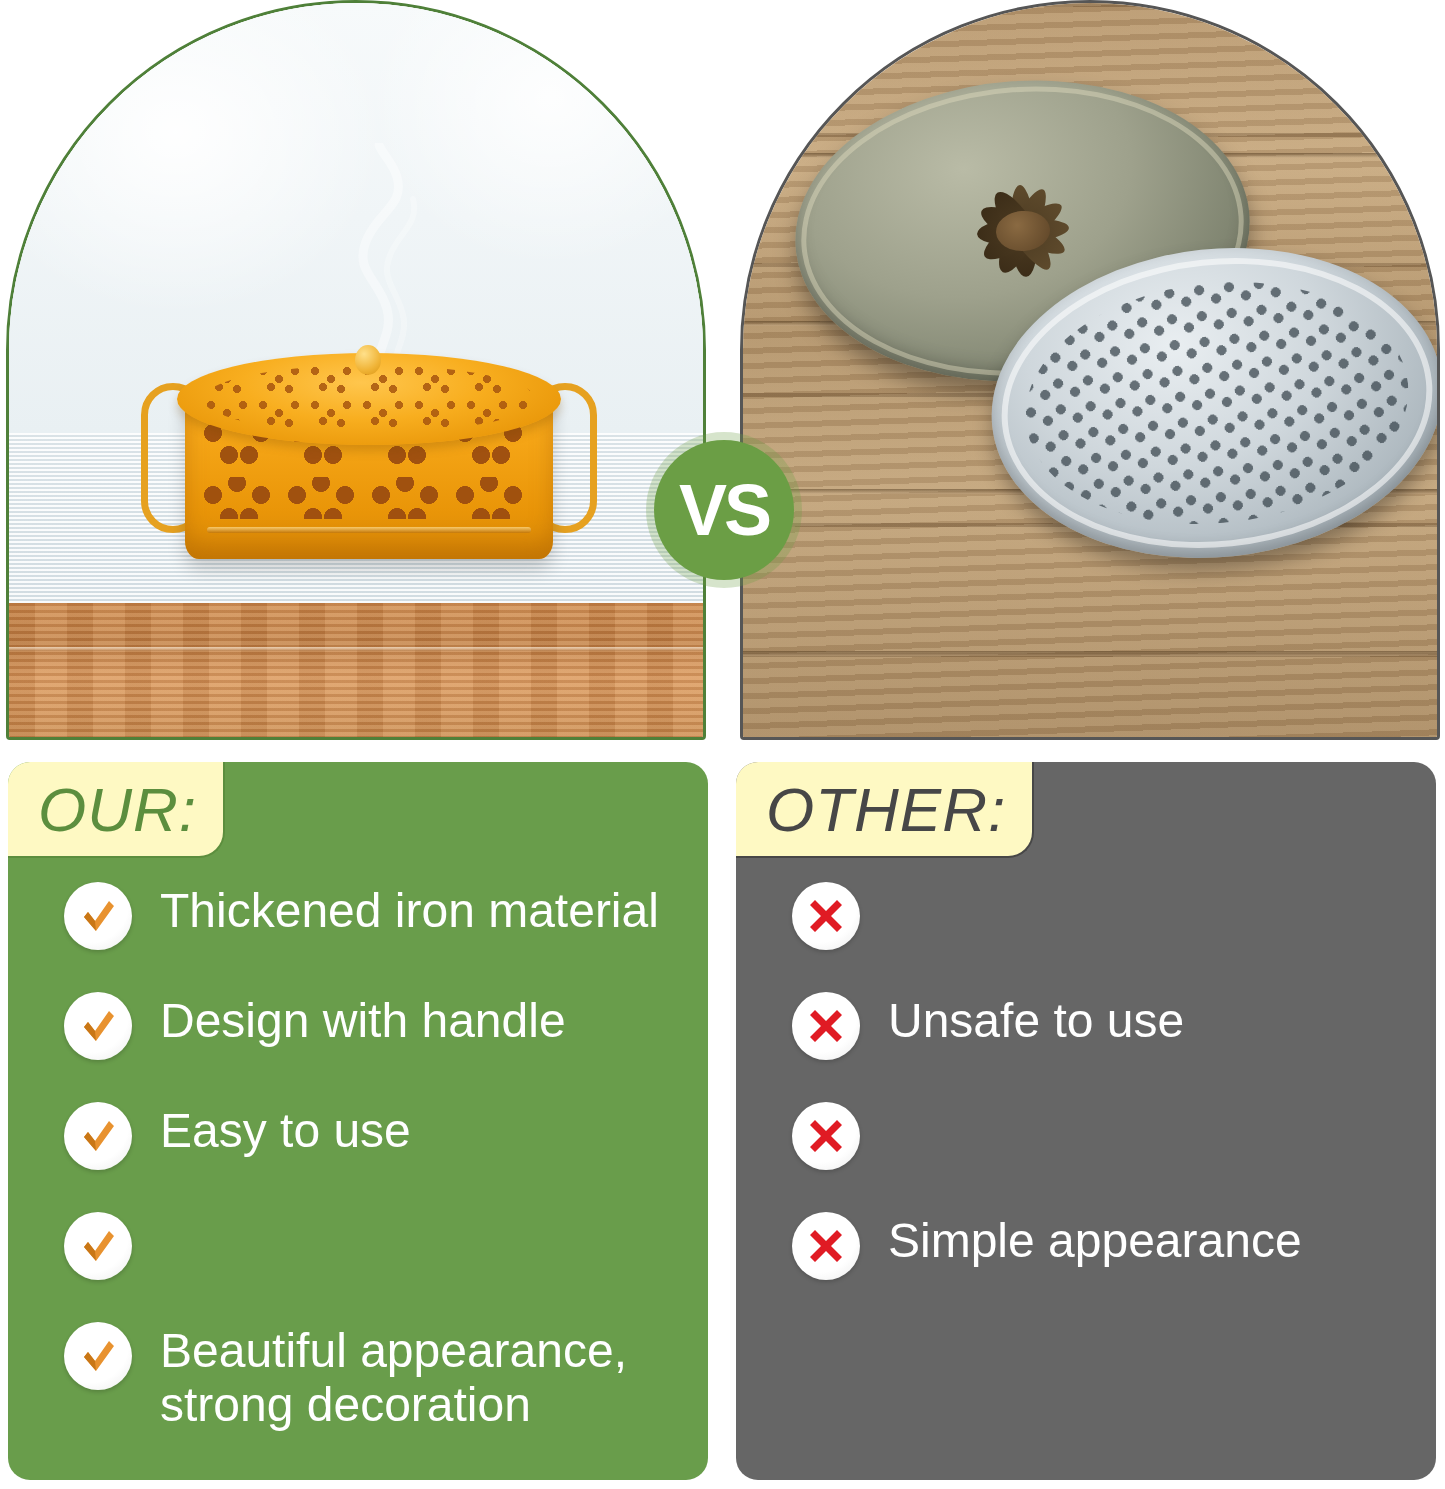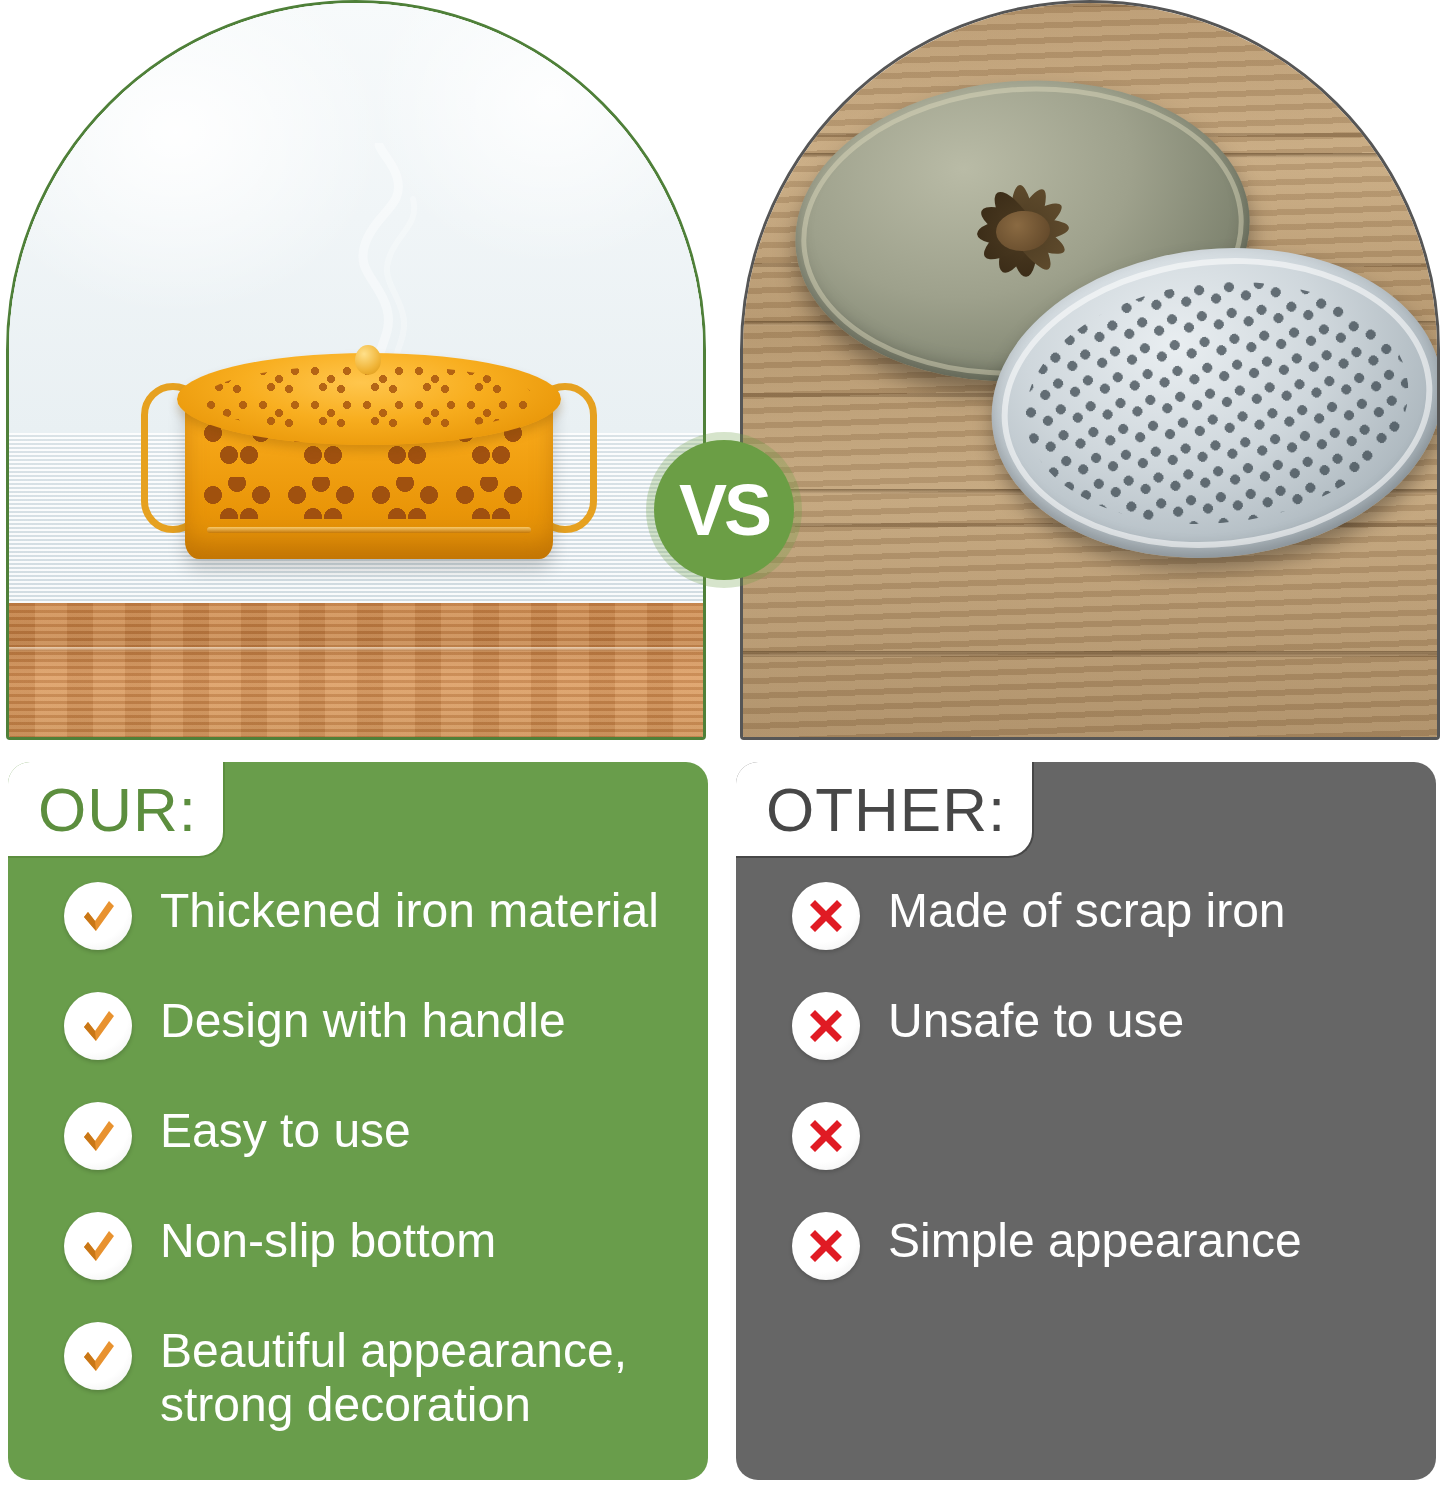--- a/index.html
+++ b/index.html
@@ -177,25 +177,25 @@
   
   .panel{
     position:absolute; top:762px; height:718px;
     border-radius:22px;
   }
   .panel-our{ left:8px; width:700px; background:#699d4b; }
   .panel-other{ left:736px; width:700px; background:#666666; }
 
   .tag{
     position:absolute; left:0px; top:0px;
-    background:#ffffff; height:96px;
+    background:#fef9c3; height:96px;
     padding:0 26px 0 30px;
     display:flex; align-items:center;
     border-radius:22px 0 26px 0;
-    font-size:62px; letter-spacing:1px;
+    font-size:62px; letter-spacing:1px;font-style:italic;
   }
   .tag-our{ color:#5c8e3e; border:2px solid #5c8e3e; border-left:none; border-top:none;}
   .tag-other{ color:#474747; border:2px solid #474747; border-left:none; border-top:none;}
 
   .feature-list{ position:absolute; left:0; right:0; top:118px; }
   .feature{
     display:flex; align-items:flex-start; gap:28px;
     padding:0 26px 0 56px; margin-bottom:40px;
   }
   .feature.tall{ margin-bottom:0; }
@@ -308,21 +308,20 @@
       <span class="ftext">Easy to use</span>
     </div>
 
     <div class="feature">
       <span class="mark">
         <svg width="44" height="44" viewBox="0 0 44 44">
           <path d="M8 23 L12 18 L19 27 L33 7 L38 12 L20 37 Z" fill="#E8922F"></path>
           <path d="M8 23 L12 18 L19 27 L20 37 Z" fill="#C97716"></path>
         </svg>
       </span>
-      <span class="ftext">Non-slip bottom</span>
     </div>
 
     <div class="feature tall">
       <span class="mark">
         <svg width="44" height="44" viewBox="0 0 44 44">
           <path d="M8 23 L12 18 L19 27 L33 7 L38 12 L20 37 Z" fill="#E8922F"></path>
           <path d="M8 23 L12 18 L19 27 L20 37 Z" fill="#C97716"></path>
         </svg>
       </span>
       <span class="ftext">Beautiful appearance,
@@ -335,21 +334,20 @@
 <div class="panel panel-other">
   <div class="tag tag-other">OTHER:</div>
   <div class="feature-list">
 
     <div class="feature">
       <span class="mark">
         <svg width="44" height="44" viewBox="0 0 44 44">
           <path d="M11 6 L22 17 L33 6 L38 11 L27 22 L38 33 L33 38 L22 27 L11 38 L6 33 L17 22 L6 11 Z" fill="#E01B24"></path>
         </svg>
       </span>
-      <span class="ftext">Made of scrap iron</span>
     </div>
 
 
     <div class="feature">
       <span class="mark">
         <svg width="44" height="44" viewBox="0 0 44 44">
           <path d="M11 6 L22 17 L33 6 L38 11 L27 22 L38 33 L33 38 L22 27 L11 38 L6 33 L17 22 L6 11 Z" fill="#E01B24"></path>
         </svg>
       </span>
       <span class="ftext">Unsafe to use</span>

